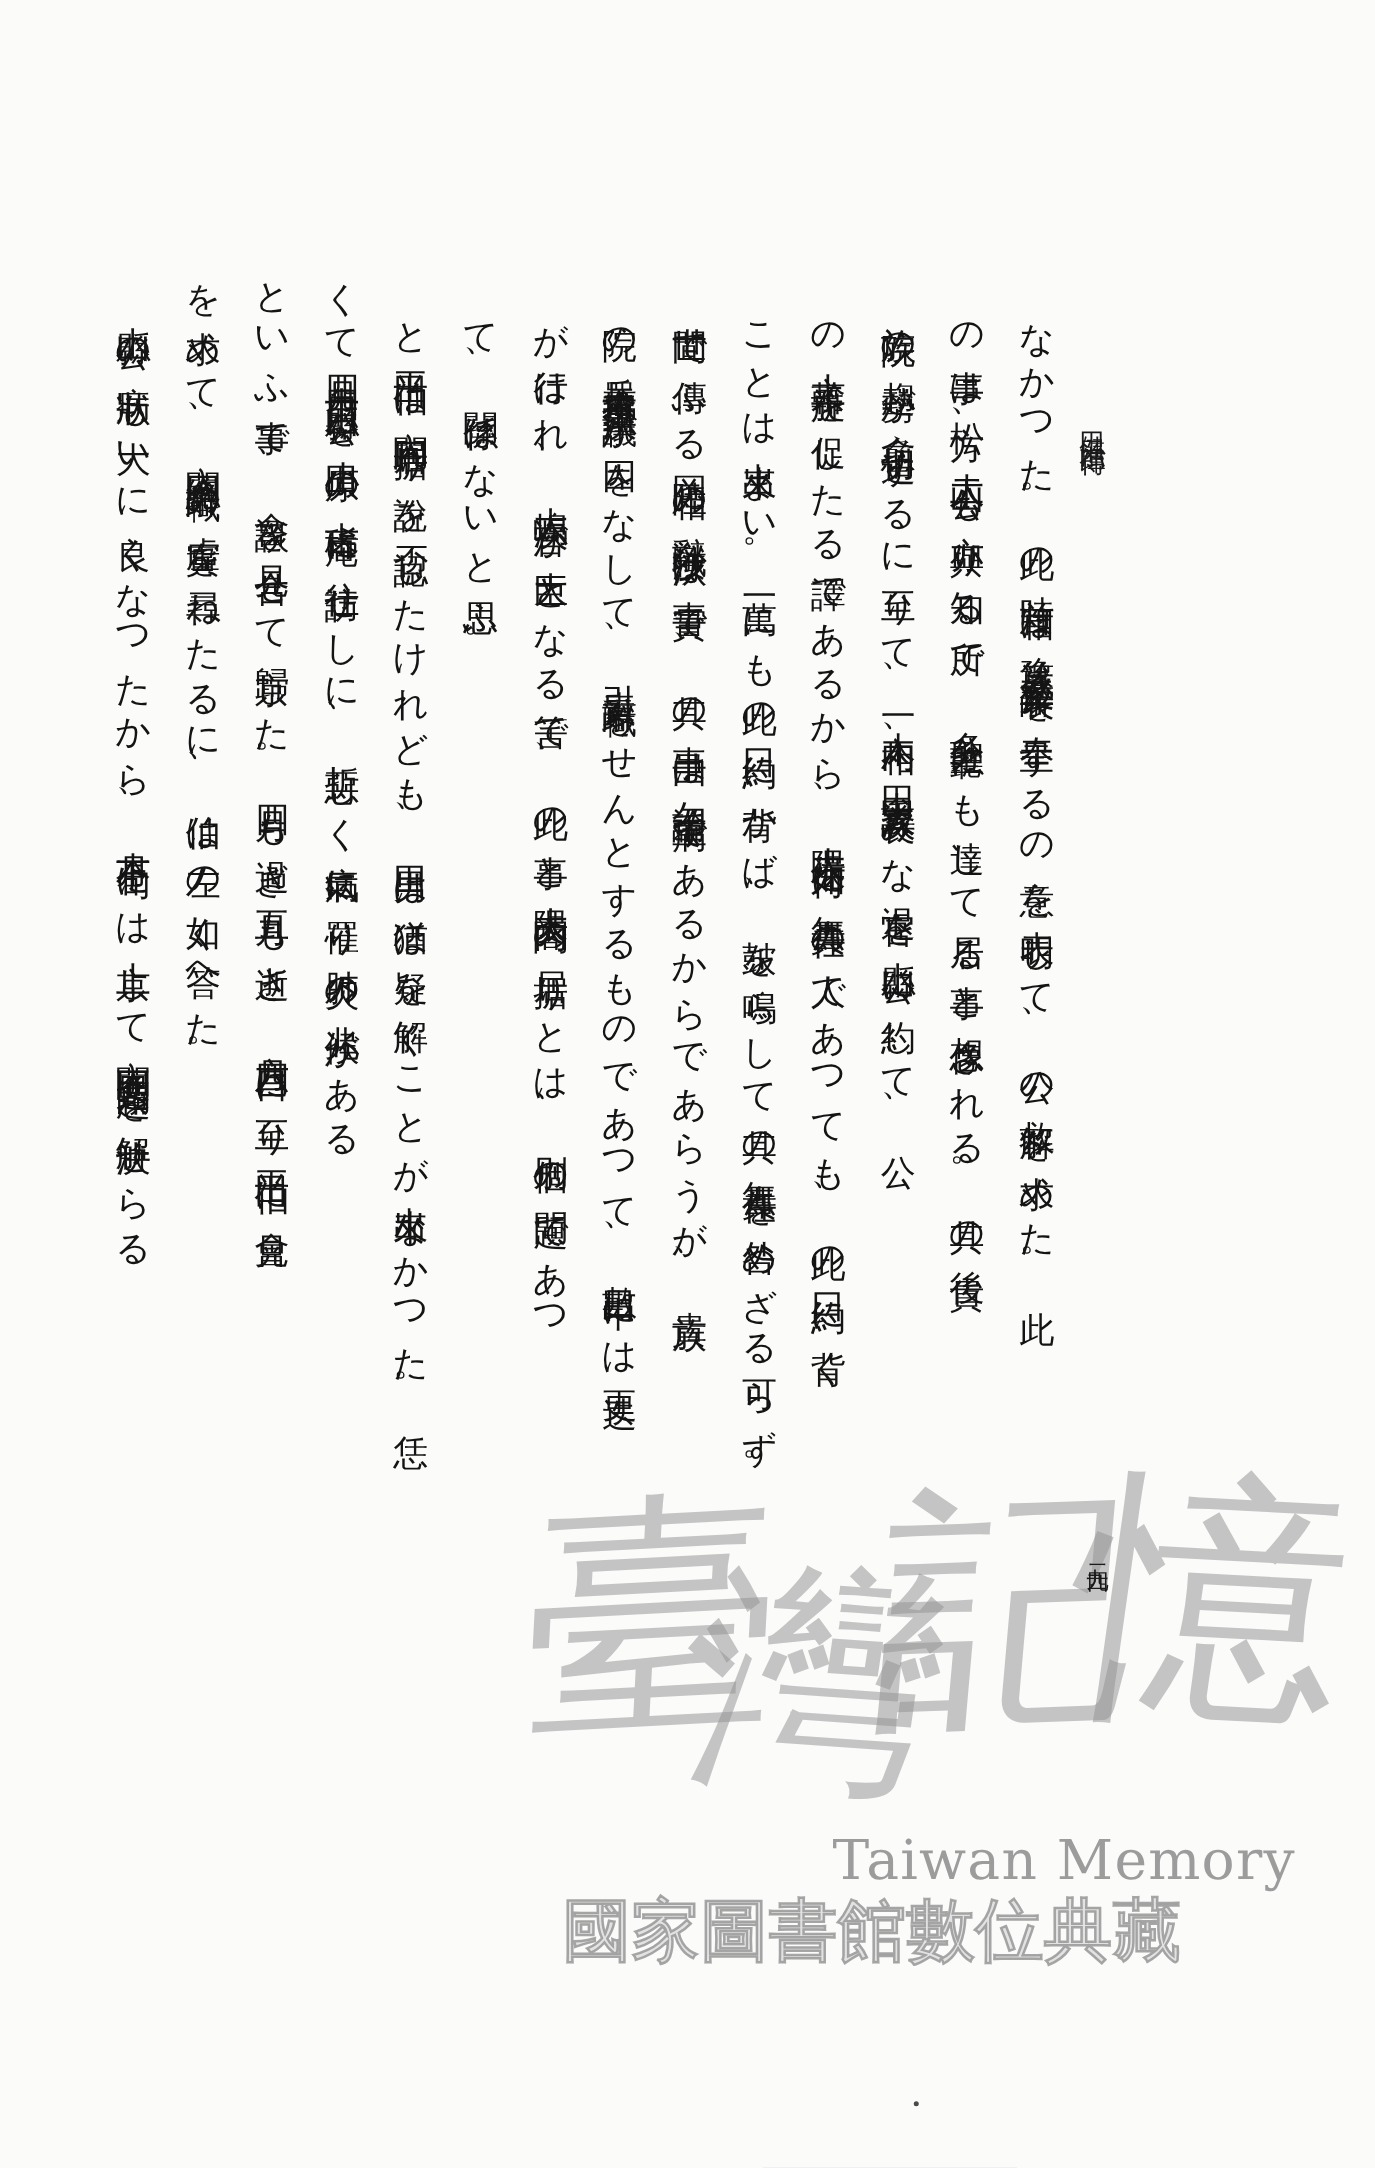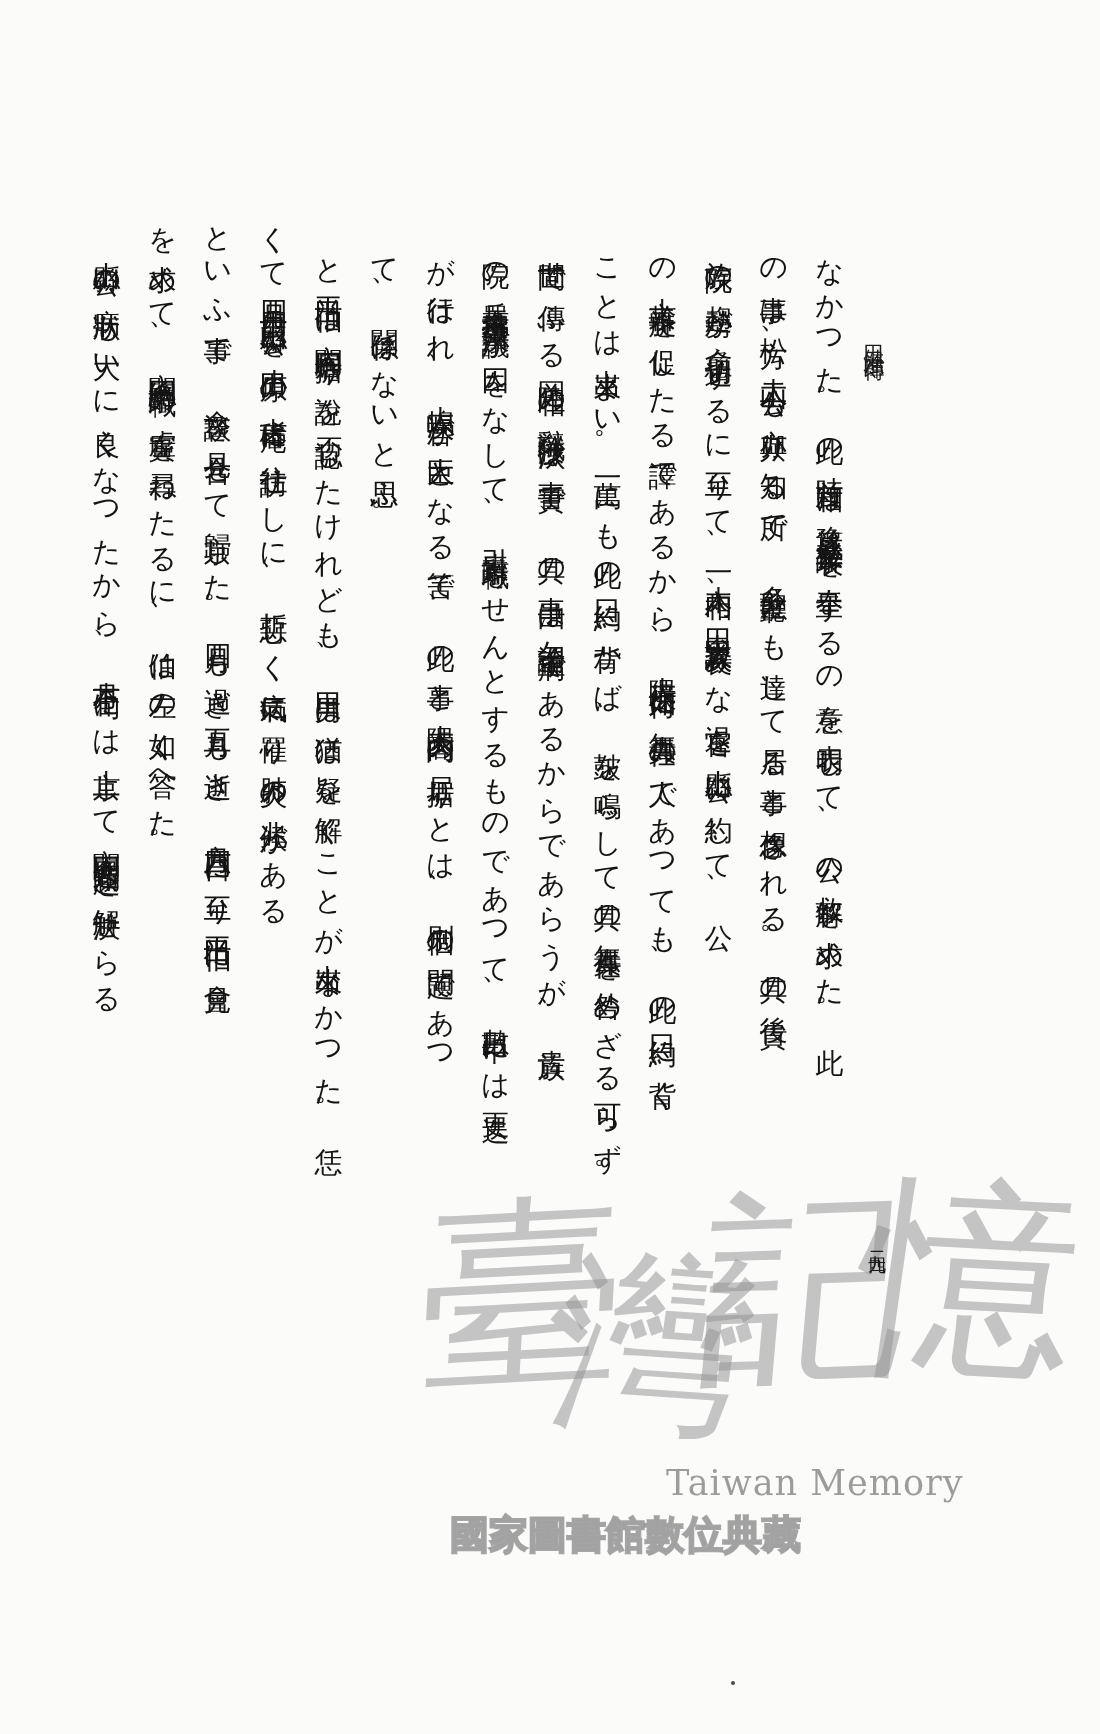--- a/index.html
+++ b/index.html
@@ -50,30 +50,30 @@
     font-family:"DejaVu Serif", serif;
     line-height:1;
   }
   .wm-g0{left:420px;top:1192px;transform:rotate(-3deg) skewX(-6deg);}
   .wm-g1{left:558px;top:1248px;transform:rotate(4deg) skewX(-4deg);font-size:195px;}
   .wm-g2{left:703px;top:1185px;transform:rotate(-2deg) skewX(-7deg);}
   .wm-g3{left:862px;top:1172px;transform:rotate(3deg) skewX(-5deg);font-size:215px;}
   .wm-latin{
     position:absolute;
     left:666px;top:1463px;
-    font-size:35px;
+    font-size:44px;
     color:rgba(130,130,130,0.78);
     font-family:"DejaVu Serif", serif;
     letter-spacing:1px;
   }
   .wm-inst{
     position:absolute;
     left:450px;top:1508px;
-    font-size:39px;
-    font-weight:bold;
+    font-size:55px;
+    font-weight:normal;
     letter-spacing:0px;
     font-family:"DejaVu Sans", sans-serif;
     color:rgba(205,205,205,0.55);
     -webkit-text-stroke:2px rgba(150,150,150,0.85);
     white-space:nowrap;
   }
   .speck{
     position:absolute;
     left:731px;top:1681px;
     width:4px;height:4px;

